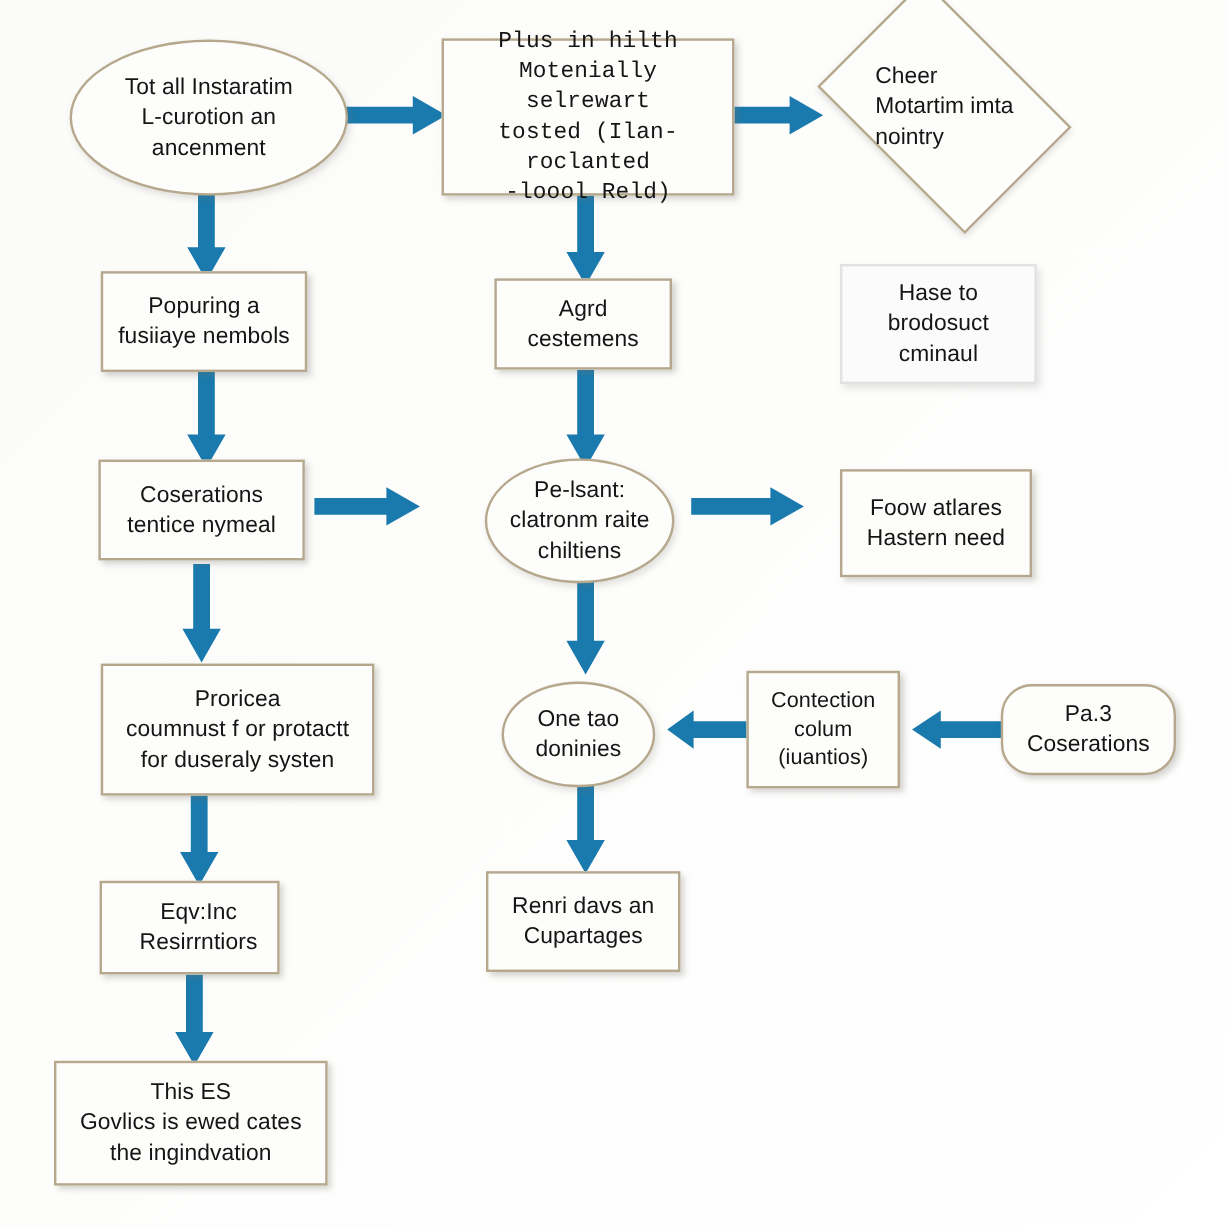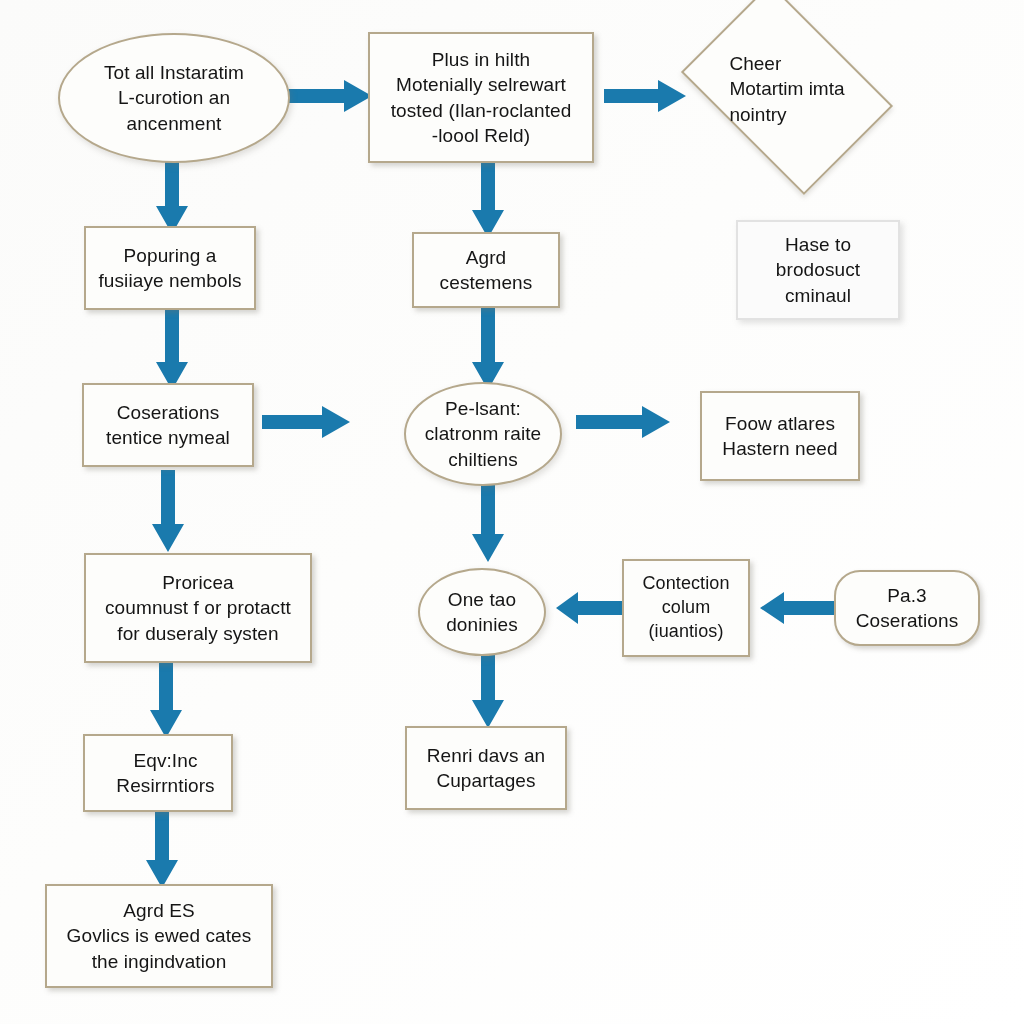--- a/index.html
+++ b/index.html
@@ -179,21 +179,21 @@
   </div>
 
   <div class="node ellipse" style="left:58px; top:33px; width:232px; height:130px;">
     <span class="lbl">
       <span>Tot all Instaratim</span><br>
       <span>L-curotion an</span><br>
       <span>ancenment</span>
     </span>
   </div>
 
-  <div class="node rect" style="left:368px; top:32px; width:226px; height:131px;">
+  <div class="node rect" style="left:368px; top:32px; width:244px; height:131px;font-family:Liberation Mono, monospace;">
     <span class="lbl">
       <span>Plus in hilth</span><br>
       <span>Motenially selrewart</span><br>
       <span>tosted (Ilan-roclanted</span><br>
       <span>-loool Reld)</span>
     </span>
   </div>
 
   <div class="diamond-wrap" style="left:700px; top:26px; width:174px; height:126px;">
     <div class="diamond-shape"></div>
@@ -213,21 +213,21 @@
     </span>
   </div>
 
   <div class="node rect" style="left:412px; top:232px; width:148px; height:76px;">
     <span class="lbl">
       <span>Agrd</span><br>
       <span>cestemens</span>
     </span>
   </div>
 
-  <div class="node rect-grey" style="left:700px; top:220px; width:164px; height:100px;margin-left:36px;">
+  <div class="node rect-grey" style="left:700px; top:220px; width:164px; height:100px;">
     <span class="lbl">
       <span>Hase to</span><br>
       <span>brodosuct</span><br>
       <span>cminaul</span>
     </span>
   </div>
 
   <div class="node rect" style="left:82px; top:383px; width:172px; height:84px;">
     <span class="lbl">
       <span>Coserations</span><br>
@@ -289,19 +289,19 @@
 
   <div class="node rect" style="left:405px; top:726px; width:162px; height:84px;">
     <span class="lbl">
       <span>Renri davs an</span><br>
       <span>Cupartages</span>
     </span>
   </div>
 
   <div class="node rect" style="left:45px; top:884px; width:228px; height:104px;">
     <span class="lbl">
-      <span>Agrd ES</span><br>
+      <span>This ES</span><br>
       <span>Govlics is ewed cates</span><br>
       <span>the ingindvation</span>
     </span>
   </div>
 
 </div>
 
 </body></html>

